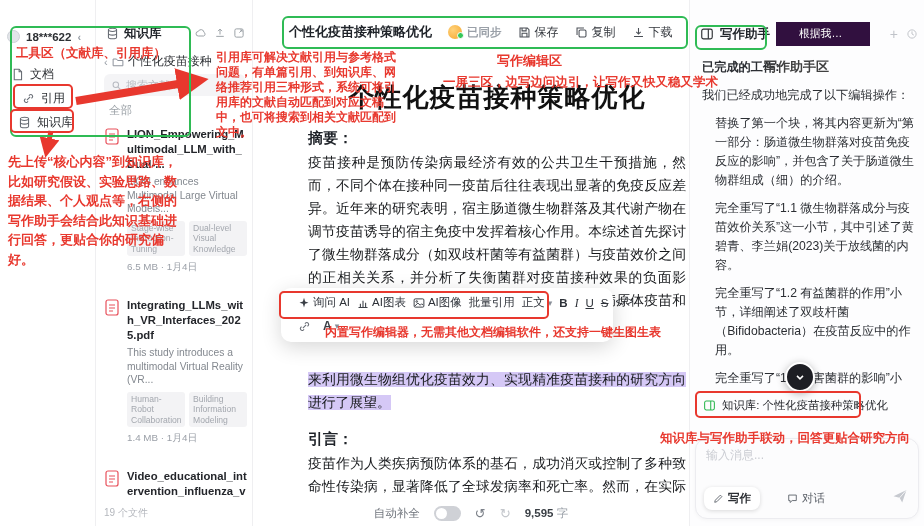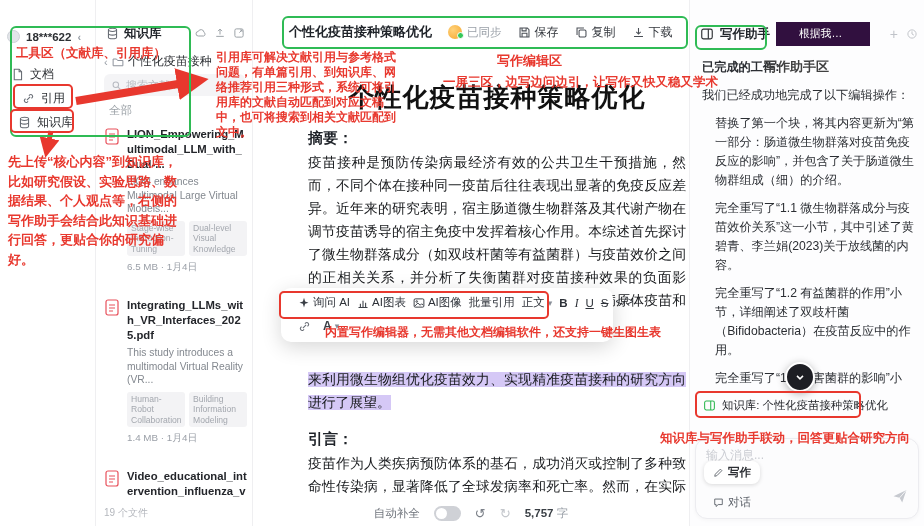--- a/index.html
+++ b/index.html
@@ -42,21 +42,21 @@
   .fname { font-size:11.3px; font-weight:600; color:#24262b; line-height:15px; word-break:break-all; }
   .fdesc { grid-column:2; font-size:10.3px; color:#83888f; line-height:13.5px; margin-top:3px; }
   .ftags { grid-column:2; display:flex; gap:4px; margin-top:5px; }
   .tag { background:#f3f3f5; color:#a4a8af; font-size:8.6px; line-height:10.5px; padding:2px 4px; border-radius:3px; max-width:58px; }
   .fmeta { grid-column:2; font-size:9.8px; color:#9ba0a8; margin-top:5px; }
   .kb-footer { position:absolute; left:8px; bottom:6px; font-size:10px; color:#b4b7bd; }
 
   
   .ed-toolbar { position:absolute; left:0; right:0; top:14px; height:36px; display:flex; align-items:center; padding:0 12px 0 36px; gap:16px; overflow:hidden; }
   .ed-title { font-size:13px; font-weight:700; white-space:nowrap; }
-  .sync { display:flex; align-items:center; gap:5px; margin-left:auto; font-size:11.5px; color:#9aa0a8; white-space:nowrap; }
+  .sync { display:flex; align-items:center; gap:5px; margin-left:auto; font-size:11.5px; color:#9aa0a8; white-space:nowrap;font-weight:bold; }
   .sync-avatar { position:relative; width:14px; height:14px; border-radius:50%; background:radial-gradient(circle at 35% 35%, #ffd27a, #f5a52c); }
   .sync-avatar::after { content:""; position:absolute; right:-2px; bottom:0; width:5px; height:5px; border-radius:50%; background:#35c759; border:1px solid #fff; }
   .tbtn { display:flex; align-items:center; gap:4px; font-size:12px; color:#33373d; white-space:nowrap; cursor:pointer; }
   .tbtn .ico { width:13px; height:13px; color:#4a4f56; }
   .tbtn-share { width:32px; overflow:hidden; }
 
   .doc { position:absolute; left:55px; top:56px; width:378px; }
   .doc h1 { font-size:26px; font-weight:700; text-align:center; margin:24px 0 14px; letter-spacing:1px; color:#111; }
   .doc .h2 { font-size:15px; font-weight:700; margin:10px 0 3px; }
   .doc p { font-size:13.8px; line-height:23px; text-align:justify; color:#17191c; }
@@ -93,21 +93,21 @@
   .as-body .done { font-weight:700; }
   .as-body .intro { margin-top:9px; }
   .as-step { margin-top:9px; padding-left:13px; }
   .scrollbtn { position:absolute; left:95px; top:362px; width:30px; height:30px; border-radius:50%; background:#1d1e24; border:2px solid #fff; box-shadow:0 2px 8px rgba(0,0,0,.3); display:flex; align-items:center; justify-content:center; cursor:pointer; z-index:7; }
   .scrollbtn svg { width:12px; height:12px; }
   .as-kbpill { position:absolute; left:13px; top:398px; display:flex; align-items:center; gap:6px; font-size:11.4px; color:#24262b; white-space:nowrap; cursor:pointer; }
   .as-kbpill .ico { width:13px; height:13px; color:#2db850; }
   .inputcard { position:absolute; left:5px; right:5px; top:438px; bottom:7px; background:#fcfcfd; border:1px solid #ececf0; border-radius:12px; box-shadow:0 1px 4px rgba(0,0,0,.04); }
   .inputcard input { position:absolute; left:10px; right:10px; top:9px; border:0; outline:0; background:transparent; font-size:12px; color:#333; }
   .inputcard input::placeholder { color:#caccd2; }
-  .btnrow { position:absolute; left:8px; bottom:8px; display:flex; align-items:center; gap:11px;flex-direction:column; }
+  .btnrow { position:absolute; left:8px; bottom:8px; display:flex; align-items:center; gap:27px; }
   .wbtn { display:flex; align-items:center; gap:4px; background:#fff; border-radius:8px; padding:4px 9px; font-size:11.5px; font-weight:700; color:#2b2e33; box-shadow:0 1px 4px rgba(0,0,0,.14); cursor:pointer; }
   .wbtn .ico, .cbtn .ico { width:11px; height:11px; }
   .cbtn { display:flex; align-items:center; gap:4px; font-size:11.5px; color:#5b6068; cursor:pointer; }
   .sendbtn { position:absolute; right:10px; bottom:10px; color:#c6c9cf; cursor:pointer; }
   .sendbtn svg { width:16px; height:16px; }
 
   
   .anno { position:absolute; inset:0; pointer-events:none; z-index:20; }
   .gbox { position:absolute; border:2.5px solid #2fbb55; border-radius:6px; }
   .rbox { position:absolute; border:2px solid #e8382e; border-radius:5px; }
@@ -350,21 +350,21 @@
           <span class="ft-caret">▾</span>
         </span>
       </div>
     </div>
 
     <div class="ed-status">
       <span>自动补全</span>
       <span class="toggle"></span>
       <span class="undo">↺</span>
       <span class="redo">↻</span>
-      <span class="wcount"><b>5,757</b> <span>字</span></span>
+      <span class="wcount"><b>9,595</b> <span>字</span></span>
     </div>
   </main>
 
   <aside class="panel assistant">
     <div class="as-head">
       <span class="ico" style="width:14px;height:14px;color:#2c2f33">
           <svg viewBox="0 0 16 16" fill="none" stroke="currentColor" stroke-width="1.3">
             <rect x="2" y="2.5" width="12" height="11" rx="2"></rect>
             <path d="M9.5 2.5v11"></path>
           </svg>

